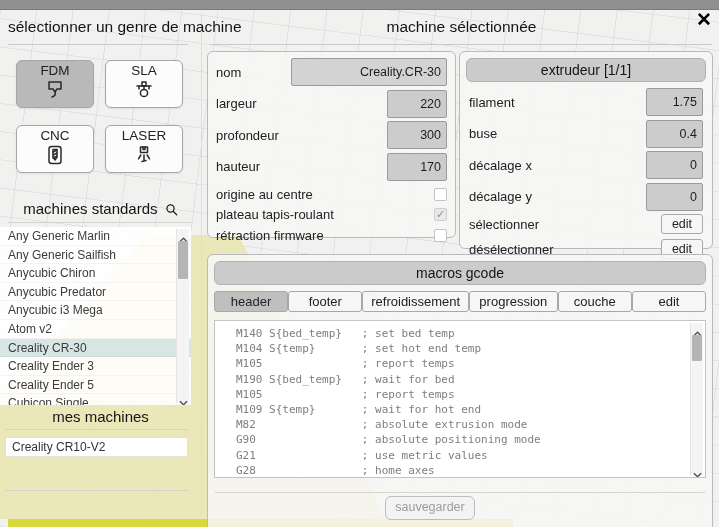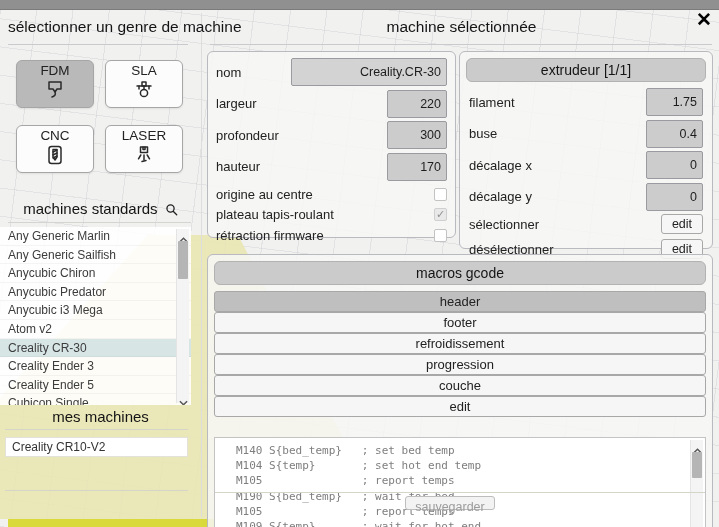--- a/index.html
+++ b/index.html
@@ -46,21 +46,21 @@
   .vscroll .thumb{position:absolute;left:1px;width:10px;background:#b5b5b5;border-radius:1px;}
 
   .mymachine-input{position:absolute;left:5px;top:437px;width:183px;height:20px;box-sizing:border-box;
     background:#ffffff;border:1px solid #e2e2da;font-size:12px;color:#333;padding:0 6px;
     font-family:"Liberation Sans",sans-serif;}
 
   .btn{box-sizing:border-box;background:#f6f6f6;border:1px solid #a8a8a8;border-radius:3px;
     font-size:12.5px;color:#222;text-align:center;cursor:pointer;font-family:"Liberation Sans",sans-serif;}
   .btn.disabled{color:#9c9c9c;border-color:#bdbdbd;background:#f3f3f3;}
   .customize{position:absolute;left:61px;top:496px;width:76px;height:22px;line-height:20px;}
-  .savebtn{position:absolute;left:405px;top:496px;width:90px;height:14px;line-height:20px;}
+  .savebtn{position:absolute;left:385px;top:496px;width:90px;height:24px;line-height:20px;border-radius:6px;}
 
   
   .panel{position:absolute;box-sizing:border-box;border:1px solid #b9b9c0;border-radius:6px;
     background:rgba(246,246,245,.87);}
   .p-settings{left:207px;top:51px;width:249px;height:187px;padding:6px 8px;}
   .p-extruder{left:459px;top:51px;width:254px;height:198px;padding:6px;}
   .p-macros{left:207px;top:254px;width:506px;height:282px;padding:6px;}
 
   .frow{display:flex;align-items:center;justify-content:space-between;margin-bottom:3.5px;}
   .frow .lbl{font-size:13px;color:#222;}
@@ -75,21 +75,21 @@
     font-size:11px;color:#8f8f8f;cursor:pointer;}
   .cb.checked::after{content:"✓";}
   .cb.disabled{background:#e9e9e9;border-color:#cfcfcf;}
 
   .bar-header{height:22px;line-height:22px;background:#cbcbcb;border:1px solid #b2b2b2;border-radius:6px;
     text-align:center;font-size:14px;color:#141414;margin-bottom:6px;}
   .edit-btn{width:42px;height:20px;line-height:18px;}
   .nav-row{display:flex;gap:9px;padding:0 16px;margin-top:7px;}
   .nav-row .btn{flex:1;height:19px;line-height:17px;font-size:13px;font-weight:bold;color:#333;}
 
-  .tabs{display:flex;margin-bottom:20px;flex-direction:column;}
+  .tabs{display:flex;margin-bottom:8px;}
   .tab{flex:1;height:21px;line-height:19px;box-sizing:border-box;background:#f6f6f6;
     border:1px solid #a8a8a8;border-radius:3px;text-align:center;font-size:13px;color:#222;cursor:pointer;}
   .tab.selected{background:#bfbfbf;}
   .tab-refroidissement{flex:1.45;}
   .tab-progression{flex:1.2;}
 
   .gcode-box{position:relative;height:158px;background:#ffffff;border:1px solid #c3c3c3;
     box-sizing:border-box;overflow:hidden;}
   .gcode-box pre{margin:0;padding:5px 21px;font-family:"DejaVu Sans Mono",monospace;
     font-size:11px;line-height:15.2px;color:#7e7e7e;white-space:pre;}

